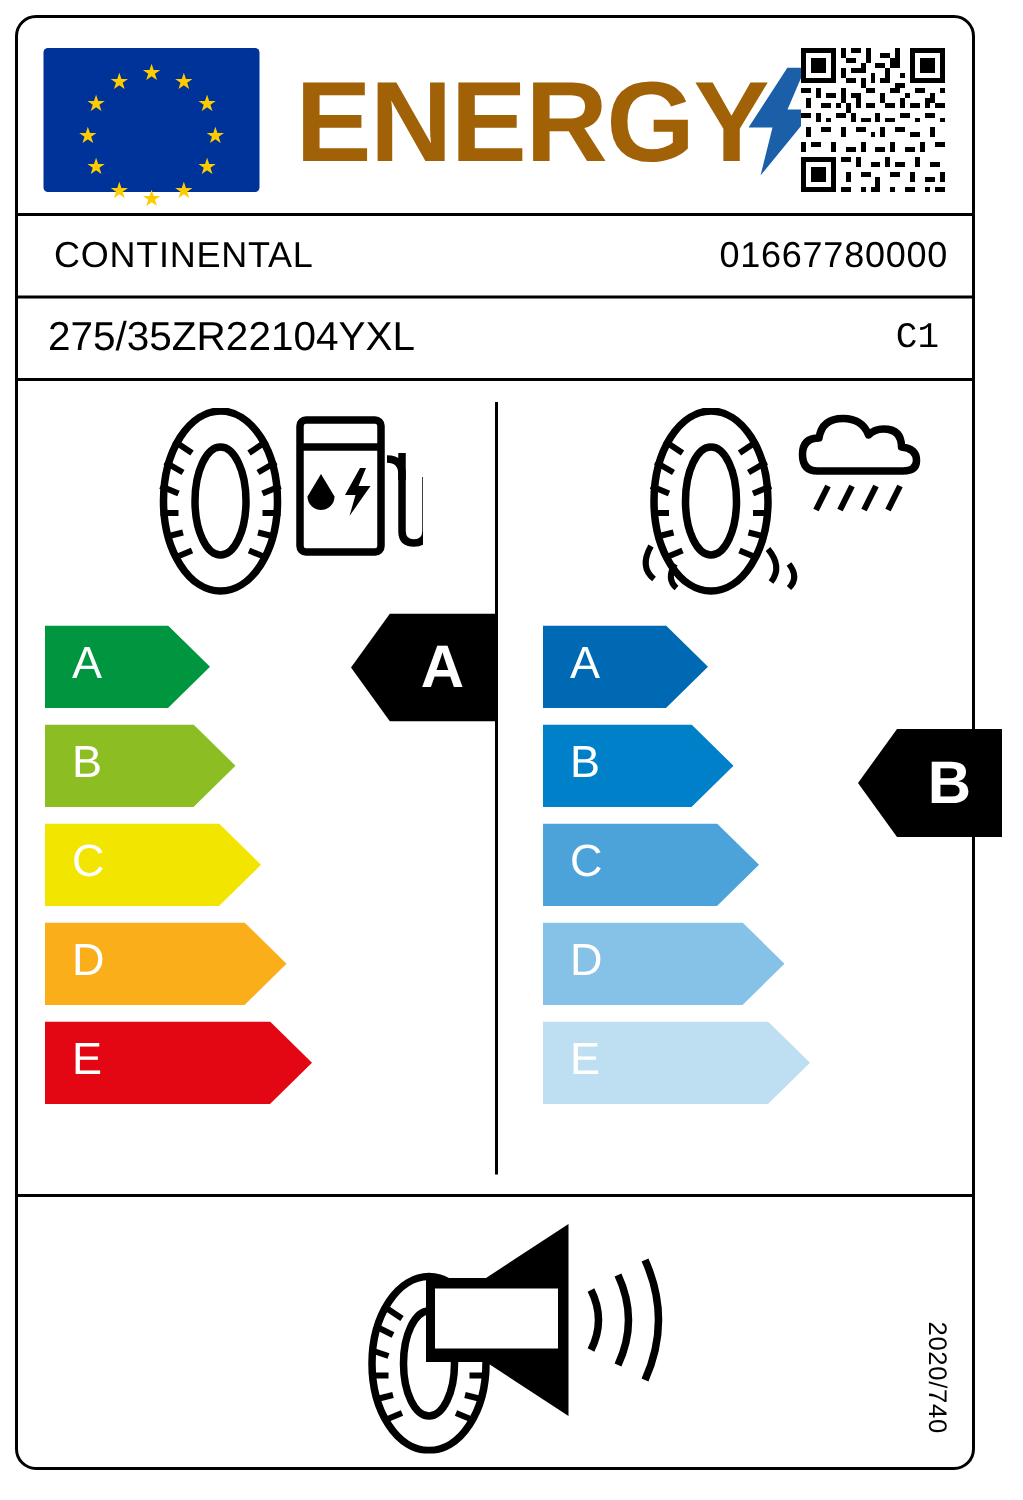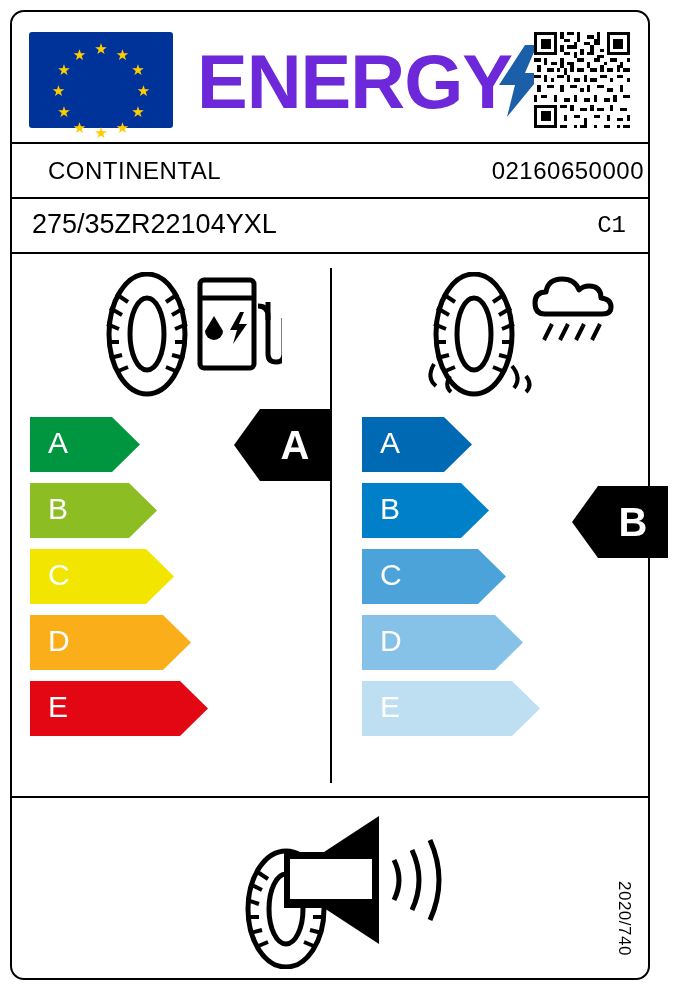--- a/index.html
+++ b/index.html
@@ -53,21 +53,21 @@
     height: 15px;
     text-align: center;
   }
   .energy-word {
     position: absolute;
     left: 185px;
     top: 26px;
     font-size: 76px;
     font-weight: bold;
     letter-spacing: -1px;
-    color: #6d28d9;
+    color: #a16207;
     font-family: "Liberation Sans", sans-serif;
   }
   .bolt {
     position: absolute;
     left: 487px;
     top: 33px;
     width: 44px;
     height: 72px;
   }
   .qr {
@@ -82,21 +82,21 @@
     left: 0;
     top: 130px;
     width: 100%;
     height: 2px;
     background: #000;
   }
 
   
   .brand-row {
     position: absolute;
-    left: 16px;
+    left: 4px;
     top: 132px;
     width: 100%;
     height: 61px;
   }
   .brand-name {
     position: absolute;
     left: 20px;
     top: 13px;
     font-size: 24px;
     letter-spacing: 0.5px;
@@ -385,21 +385,21 @@
           <rect x="25" y="28" width="1" height="1"></rect>
         <rect x="27" y="28" width="2" height="1"></rect>
       </g>
     </svg>
 
     <div class="header-rule"></div>
   </div>
 
   <div class="brand-row">
     <div class="brand-name">CONTINENTAL</div>
-    <div class="brand-code">02160650000</div>
+    <div class="brand-code">01667780000</div>
   </div>
   <div class="brand-rule"></div>
 
   <div class="size-row">
     <div class="size-text">275/35ZR22104YXL</div>
     <div class="class-text">C1</div>
   </div>
   <div class="size-rule"></div>
 
   <div class="panels">

